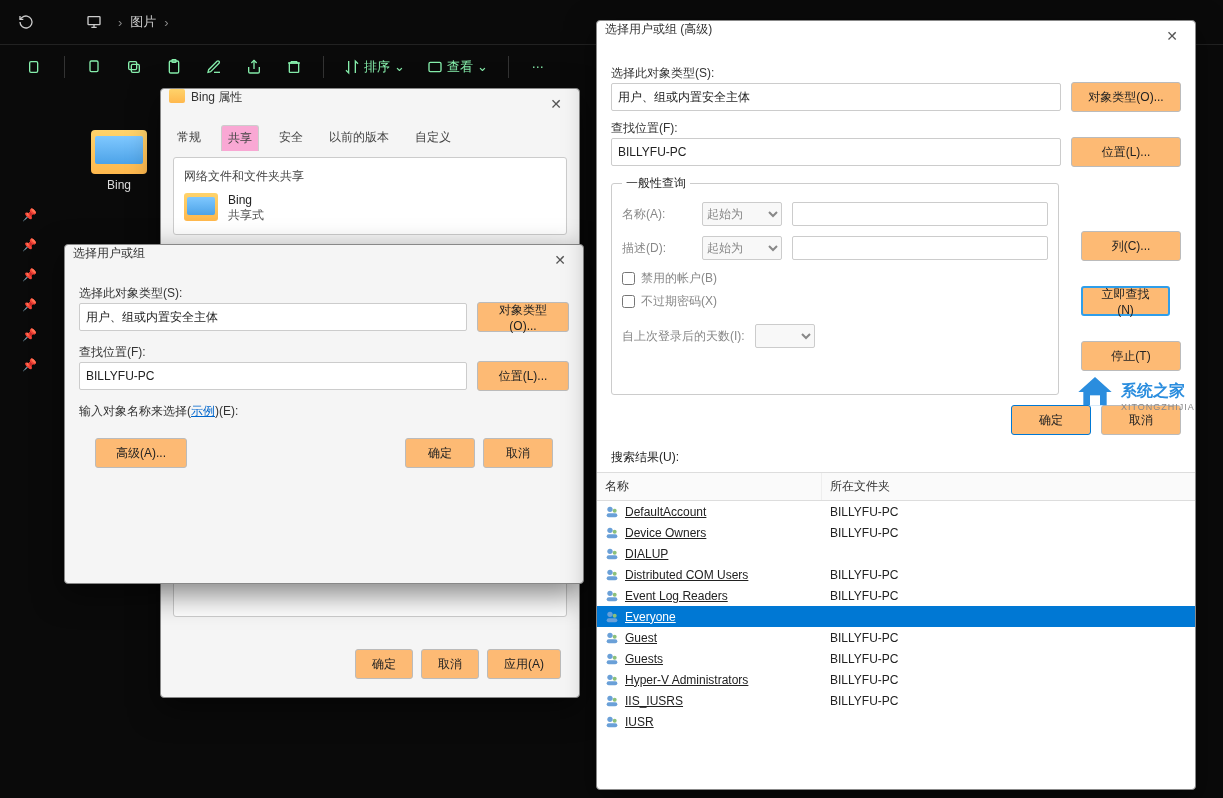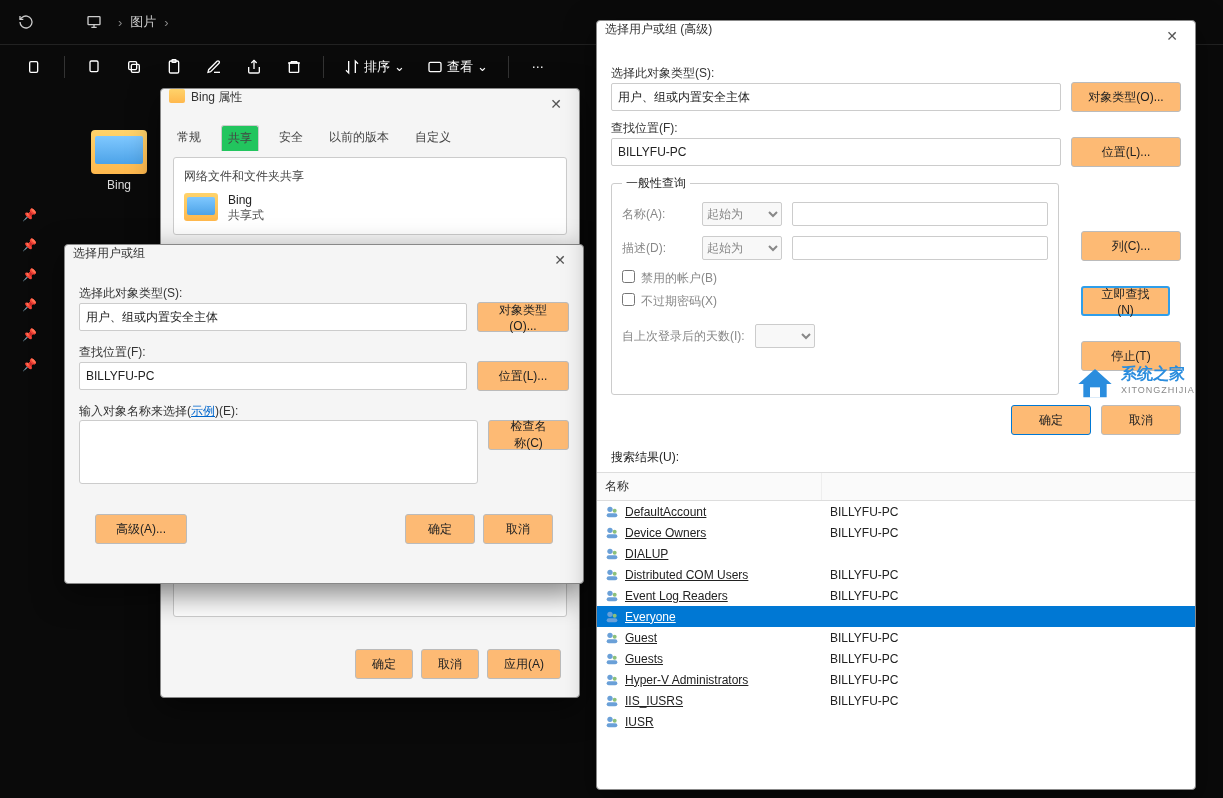--- a/index.html
+++ b/index.html
@@ -6,21 +6,21 @@
 body { background: #0a0a0a; width: 1223px; height: 798px; position: relative; overflow: hidden; color: #fff; font-size: 12px; }
 
 
 .topbar { height: 44px; display: flex; align-items: center; padding: 0 10px; gap: 8px; }
 .topbar .icon-btn { width: 32px; height: 32px; display: flex; align-items: center; justify-content: center; border-radius: 4px; color: #ccc; }
 .topbar .breadcrumb { display: flex; align-items: center; gap: 8px; color: #ccc; font-size: 13px; }
 .topbar .chev { color: #888; }
 
 
 .toolbar { height: 44px; display: flex; align-items: center; padding: 0 18px; gap: 6px; border-top: 1px solid #222; }
-.toolbar .tbtn { width: 34px; height: 34px; display: flex; align-items: center; justify-content: center; color: #ffffff; border-radius: 4px; }
+.toolbar .tbtn { width: 34px; height: 34px; display: flex; align-items: center; justify-content: center; color: #86efac; border-radius: 4px; }
 .toolbar .tbtn.group { width: auto; padding: 0 8px; gap: 4px; font-size: 13px; }
 .toolbar .sep { width: 1px; height: 22px; background: #333; margin: 0 6px; }
 
 
 .content-folder { position: absolute; left: 85px; top: 130px; width: 68px; text-align: center; }
 .folder-icon { width: 56px; height: 44px; margin: 0 auto 4px; background: linear-gradient(#ffd36b,#ffb84d); border-radius: 4px; position: relative; }
 .folder-icon::before { content:""; position:absolute; left:4px; top:6px; width:48px; height:28px; background: linear-gradient(#7fc8ff,#4da3e8); border-radius: 2px; }
 .folder-label { font-size: 12px; color: #ddd; }
 
 
@@ -35,21 +35,21 @@
 .win-btn { height: 30px; padding: 0 16px; background: #fdba74; border: 1px solid #bbb; border-radius: 3px; font-size: 12px; color: #222; display:inline-flex;align-items:center;justify-content:center; }
 .win-btn.primary { border: 1px solid #0078d4; }
 .win-btn.highlight { border: 2px solid #2f9eea; }
 .field-value { height: 28px; border: 1px solid #ccc; border-radius: 2px; padding: 0 6px; display:flex;align-items:center; font-size:12px; background:#fff; }
 .label { font-size: 12px; color: #333; }
 
 
 #propdlg { left: 160px; top: 88px; width: 420px; height: 610px; background:#f5f5f5; }
 #propdlg .tabs { display:flex; gap: 14px; padding: 6px 10px; font-size:12px; background:#f5f5f5; }
 #propdlg .tab { padding: 4px 6px; color:#444; }
-#propdlg .tab.active { background:#22c55e; border:1px solid #ccc; border-bottom:none; border-radius: 3px 3px 0 0; }
+#propdlg .tab.active { background:#f9a8d4; border:1px solid #ccc; border-bottom:none; border-radius: 3px 3px 0 0; }
 #propdlg .panel { margin: 0 12px 12px; border:1px solid #ccc; background:#fff; border-radius:3px; padding:10px; }
 #propdlg .panelhead { font-size:12px; color:#444; margin-bottom:8px; }
 #propdlg .shareitem { display:flex; gap:10px; align-items:flex-start; }
 #propdlg .shareitem .fic { width: 34px; height: 28px; background:linear-gradient(#ffd36b,#ffb84d); border-radius:3px; position:relative; }
 #propdlg .shareitem .fic::before { content:""; position:absolute; left:3px; top:4px; width:28px; height:18px; background:linear-gradient(#7fc8ff,#4da3e8); border-radius:2px; }
 #propdlg .btnrow { display:flex; gap:8px; justify-content:flex-end; padding: 12px; position:absolute; bottom:6px; right:6px; left:6px; }
 
 
 #seldlg { left: 64px; top: 244px; width: 520px; height: 340px; background:#f5f5f5; }
 #seldlg .body { padding: 10px 14px; }
@@ -64,39 +64,39 @@
 #advdlg { left: 596px; top: 20px; width: 600px; height: 770px; background:#fff; }
 #advdlg .body { padding: 10px 14px 0; }
 #advdlg .row2 { display:flex; gap:10px; align-items:center; margin-bottom:8px; }
 #advdlg .row2 .field-value { flex:1; }
 #advdlg fieldset { border:1px solid #ccc; border-radius:3px; margin-top:6px; padding: 10px 10px 14px; }
 #advdlg legend { font-size:12px; padding: 0 4px; }
 #advdlg .qrow { display:flex; align-items:center; gap: 10px; margin-bottom: 10px; color:#888; }
 #advdlg .qrow .qlabel { width: 70px; font-size:12px; }
 #advdlg .qrow select { width: 80px; height:24px; border:1px solid #ccc; border-radius:2px; font-size:12px; background:#f8f8f8; color:#888; }
 #advdlg .qrow input[type=text] { flex:1; height:24px; border:1px solid #ccc; border-radius:2px; }
-#advdlg .chk { display:flex; align-items:flex-start; gap:6px; color:#888; font-size:12px; margin-bottom:6px; }
+#advdlg .chk { display:flex; align-items:center; gap:6px; color:#888; font-size:12px; margin-bottom:6px; }
 #advdlg .sidebtns { position:absolute; right:14px; top:210px; display:flex; flex-direction:column; gap:25px; }
 #advdlg .okrow { display:flex; gap:10px; justify-content:flex-end; padding: 10px 14px; }
 #advdlg .reslabel { padding: 4px 14px 6px; font-size:12px; }
 #advdlg .list-hdr { display:flex; border-top:1px solid #ddd; border-bottom:1px solid #ddd; background:#fafafa; }
 #advdlg .list-hdr div { padding: 5px 8px; font-size:12px; color:#333; }
 #advdlg .col-name { width: 225px; border-right:1px solid #eee; }
 #advdlg .col-loc { flex:1; }
 #advdlg .list { max-height: 270px; overflow:hidden; }
 #advdlg .lrow { display:flex; align-items:center; height:21px; font-size:12px; }
 #advdlg .lrow .ic { width:18px; height:16px; margin: 0 4px 0 6px; display:inline-flex;align-items:center;justify-content:center; }
 #advdlg .lrow.selected { background:#0078d4; color:#fff; }
 #advdlg .lrow .nm { width: 197px; overflow:hidden; white-space:nowrap;text-decoration:underline; }
 #advdlg .lrow .lc { flex:1; padding-left:8px; }
 
 .svgicon { width:16px; height:16px; }
 
 
-.watermark { position:absolute; right:8px; top:364px; width:140px; height:60px; display:flex; align-items:flex-start; gap:6px; pointer-events:none; }
+.watermark { position:absolute; right:8px; top:352px; width:140px; height:60px; display:flex; align-items:flex-end; gap:6px; pointer-events:none; }
 .watermark .house { width:40px; height:40px; }
 .watermark .txt { color:#2a8dde; font-weight:bold; font-size:16px; }
 .watermark .sub { font-size:9px; color:#888; letter-spacing:1px; }
 </style>
 </head>
 <body>
 
 <div class="topbar">
   <div class="icon-btn">
     <svg class="svgicon" viewBox="0 0 24 24" fill="none" stroke="currentColor" stroke-width="2">
@@ -240,24 +240,20 @@
       <div class="field-value">用户、组或内置安全主体</div>
       <button class="win-btn" style="width:92px">对象类型(O)...</button>
     </div>
     <div class="label">查找位置(F):</div>
     <div class="valrow">
       <div class="field-value">BILLYFU-PC</div>
       <button class="win-btn" style="width:92px">位置(L)...</button>
     </div>
     <div class="label">
       <span>输入对象名称来选择(</span><span class="link">示例</span><span>)(E):</span>
-    </div>
-    <div class="valrow" style="align-items:flex-start">
-      <textarea style=""></textarea>
-      <button class="win-btn" style="width:92px">检查名称(C)</button>
     </div>
   </div>
   <div class="footer">
     <button class="win-btn" style="width:92px">高级(A)...</button>
     <span class="spacer"></span>
     <button class="win-btn" style="width:70px">确定</button>
     <button class="win-btn" style="width:70px">取消</button>
   </div>
 </div>
 
@@ -313,20 +309,21 @@
   </div>
 
   <div class="okrow">
     <button class="win-btn primary" style="width:80px">确定</button>
     <button class="win-btn" style="width:80px">取消</button>
   </div>
 
   <div class="reslabel">搜索结果(U):</div>
   <div class="list-hdr">
     <div class="col-name">名称</div>
+    <div class="col-loc">所在文件夹</div>
   </div>
   <div class="list" id="results-list">
       <div class="lrow">
         <span class="ic">
           <svg width="16" height="16" viewBox="0 0 24 24">
             <circle cx="9" cy="8" r="4" fill="#6aa0d8"></circle>
             <circle cx="16" cy="10" r="3" fill="#8cc07a"></circle>
             <rect x="4" y="14" width="16" height="6" rx="3" fill="#6aa0d8"></rect>
           </svg>
         </span>

